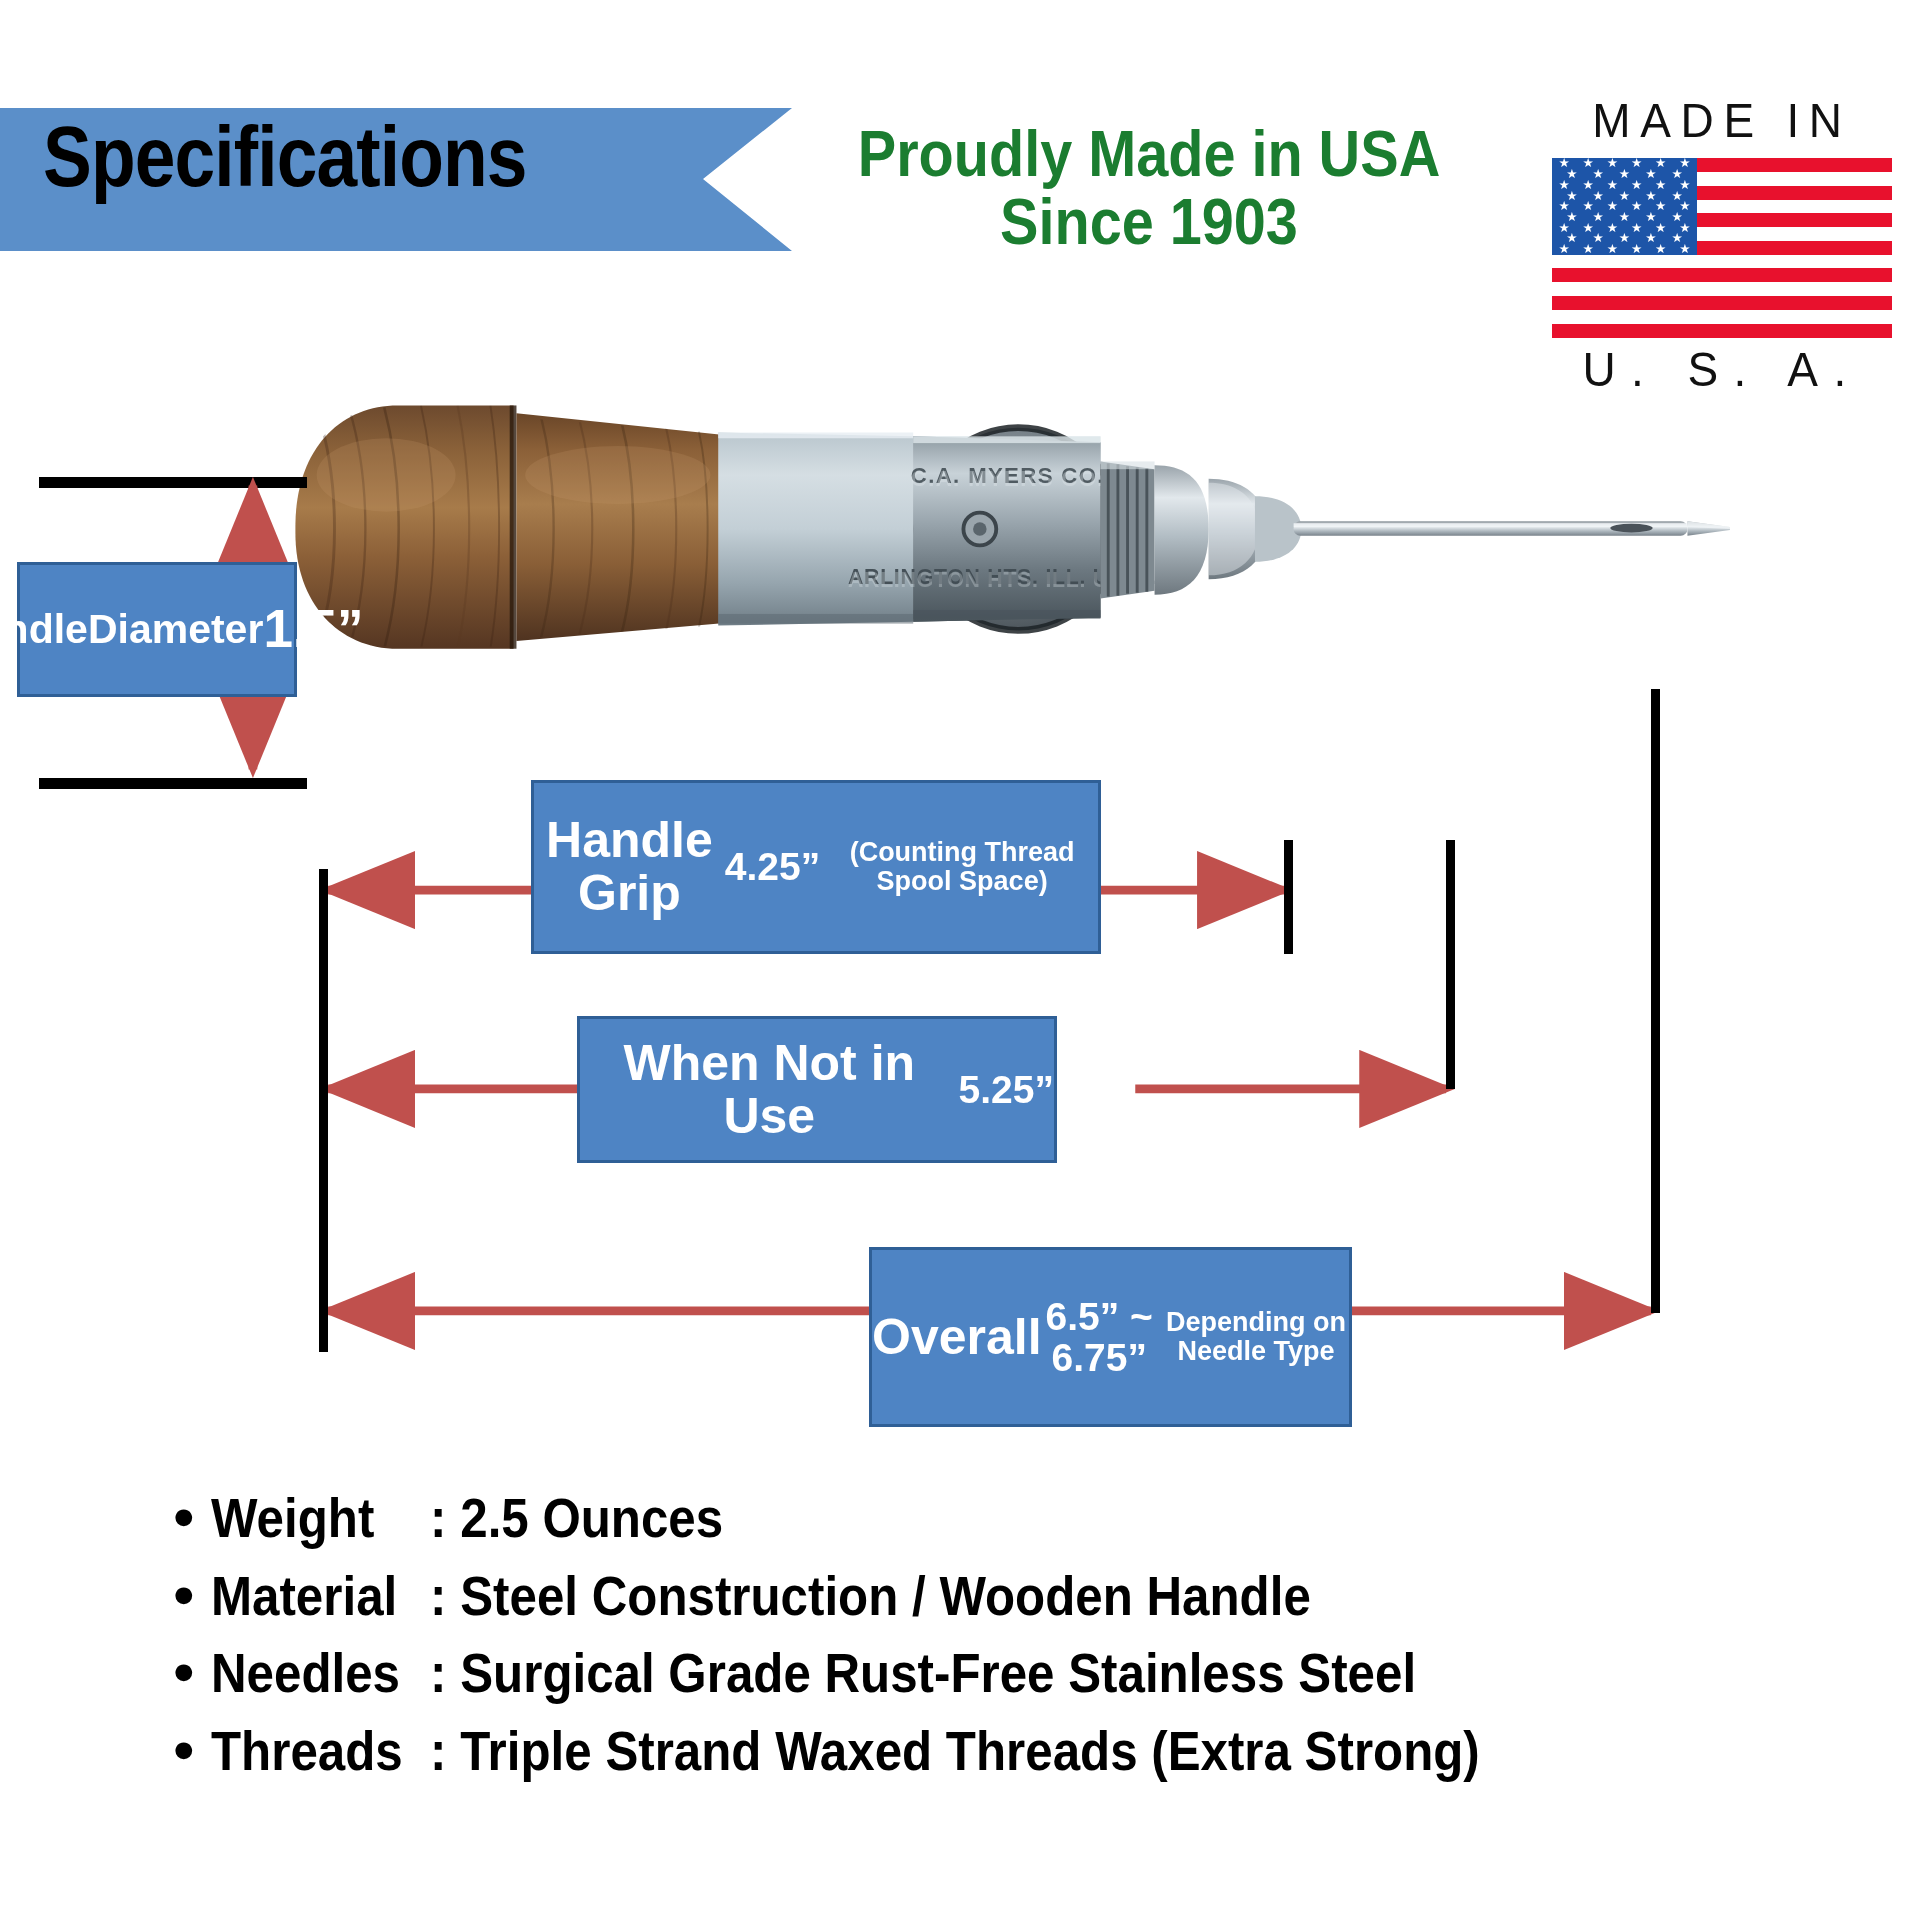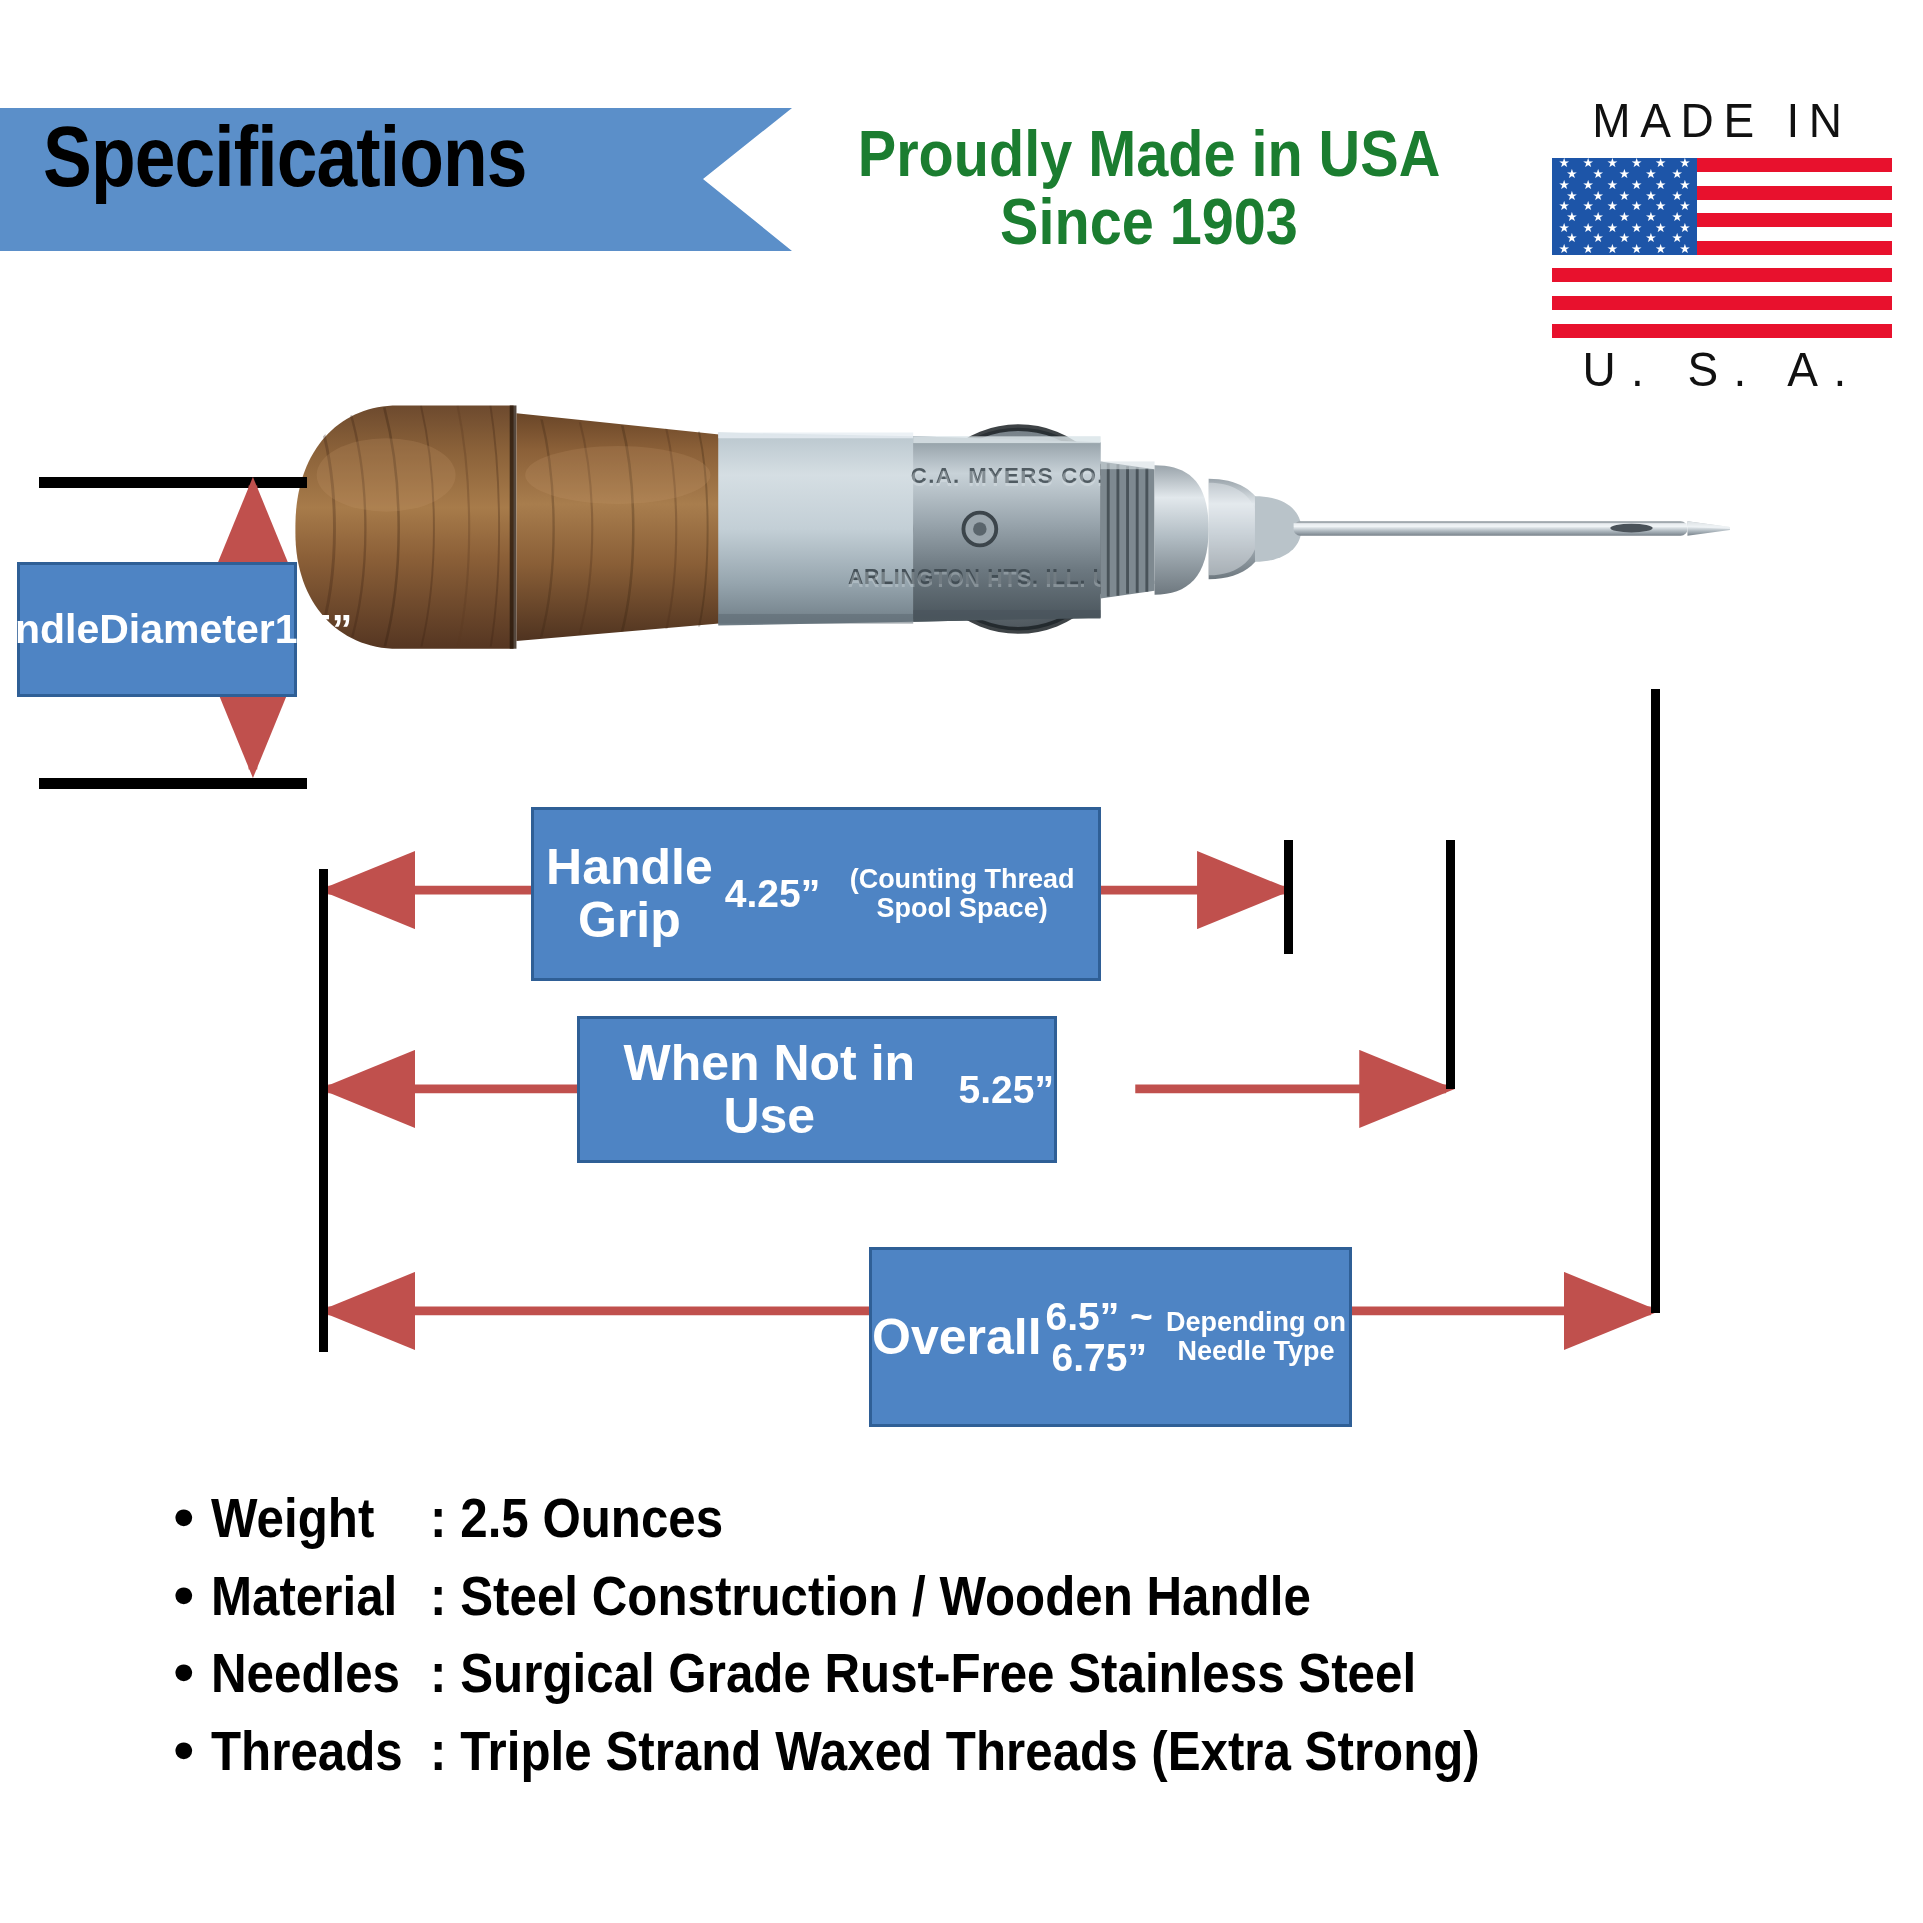--- a/index.html
+++ b/index.html
@@ -147,23 +147,23 @@
     justify-content: center;
     align-items: center;
     line-height: 1.06;
   }
   .lbl .t1 { font-size: 42px; font-weight: bold; }
   .lbl .t2 { font-size: 39px; font-weight: bold; }
   .lbl .t3 { font-size: 27px; font-weight: bold; margin-left: 6px; }
 
   #label-handle-diameter { left: 17.4px; top: 562px; width: 280px; height: 135px; }
   #label-handle-diameter .t1 { font-size: 41px; }
-  #label-handle-diameter .t2 { font-size: 41px; }
-
-  #label-handle-grip { left: 531px; top: 807px; width: 570px; height: 174px; }
+  #label-handle-diameter .t2 { font-size: 53px; }
+
+  #label-handle-grip { left: 531px; top: 780px; width: 570px; height: 174px; }
   #label-handle-grip .t1 { font-size: 50px; }
   #label-handle-grip .t2 { font-size: 39px; }
   #label-handle-grip .t3 { font-size: 27px; }
 
   #label-not-in-use { left: 577px; top: 1016px; width: 480px; height: 147px; }
   #label-not-in-use .t1 { font-size: 50px; }
   #label-not-in-use .t2 { font-size: 39px; }
 
   #label-overall { left: 869px; top: 1247px; width: 483px; height: 180px; }
   #label-overall .t1 { font-size: 50px; }

